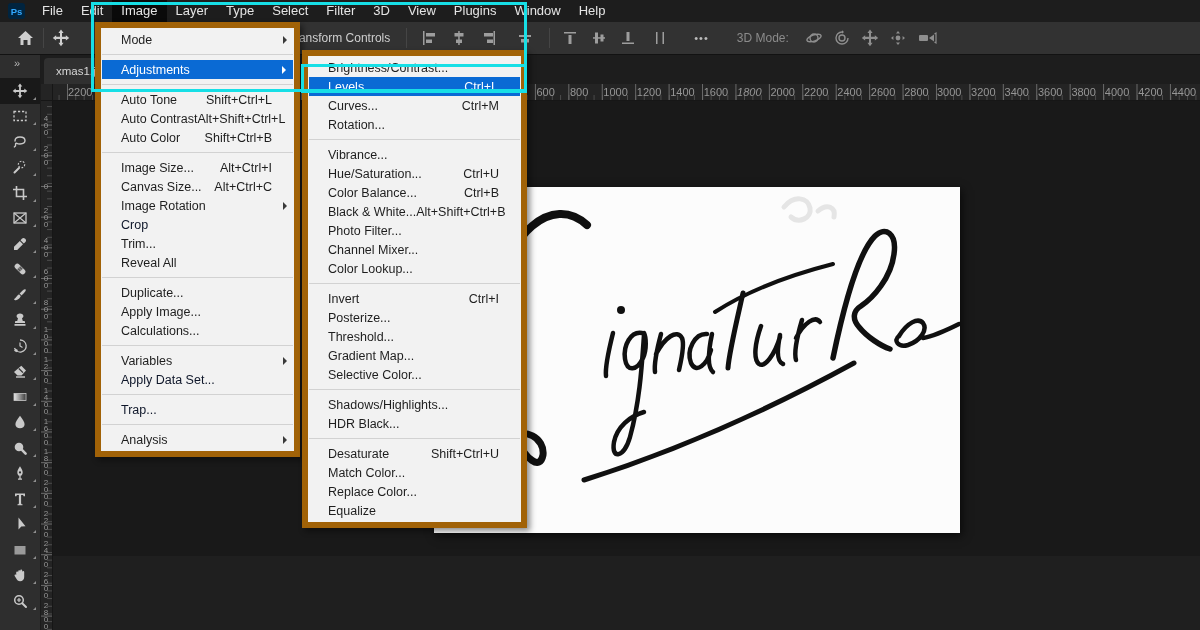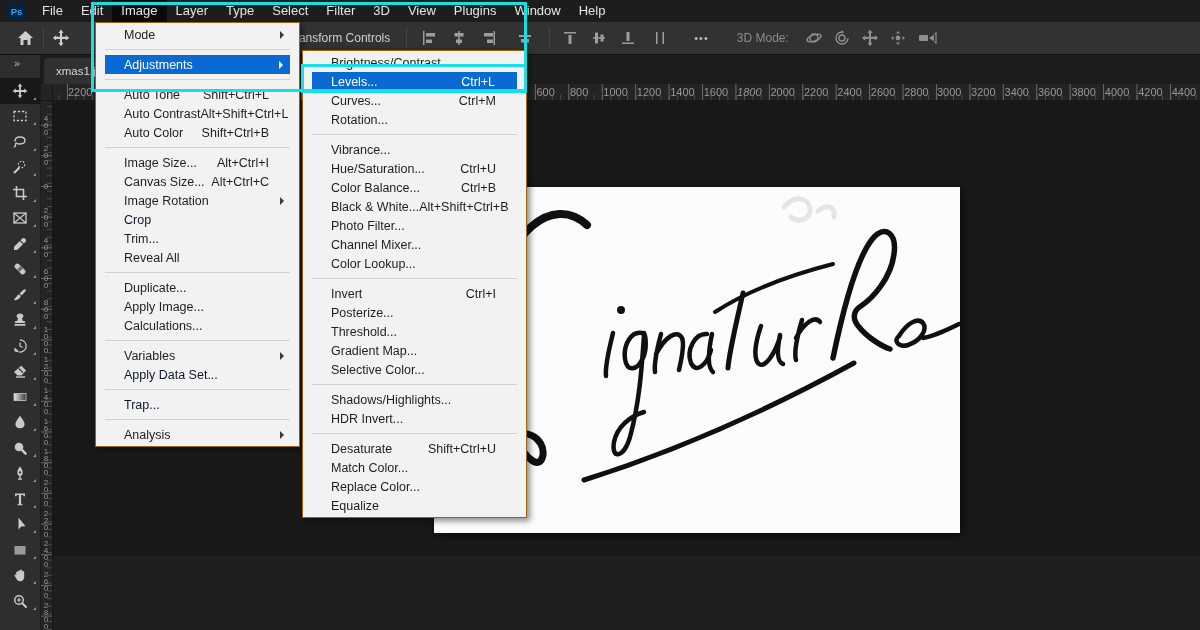--- a/index.html
+++ b/index.html
@@ -57,23 +57,23 @@
           background-repeat:repeat-y;}
   .vruler .vnum{position:absolute;left:2px;width:8px;font-size:8px;line-height:7px;color:#969696;
                 text-align:center;transform:translateY(-50%);}
   
   .pasteboard{position:absolute;left:52px;top:100px;width:1148px;height:530px;background:#191919;z-index:1;}
   .scroll-zone{position:absolute;left:0;top:456px;width:1148px;height:74px;background:#1f1f1f;}
   .doc-canvas{position:absolute;left:434px;top:187px;width:526px;height:346px;background:#fcfcfc;
               box-shadow:2px 3px 9px rgba(0,0,0,.65);z-index:2;}
   .doc-canvas svg{position:absolute;left:0;top:0;}
   
-  .menu{position:absolute;background:#f2f2f2;border:1px solid #a16207;
+  .menu{position:absolute;background:#f2f2f2;border:6px solid #a16207;
         box-shadow:3px 3px 6px rgba(0,0,0,.45);z-index:40;box-sizing:border-box;
-        padding:2px 8px;font-size:12.5px;color:#1e1e1e;}
+        padding:2px 0;font-size:12.5px;color:#1e1e1e;}
   .menu-row{display:flex;align-items:center;padding:0 8px 0 20px;position:relative;}
   .menu-row .lbl{flex:0 0 auto;}
   .menu-row .sc{margin-left:auto;padding-right:14px;}
   .menu-row.hl{background:#0a6ad4;color:#fff;margin:0 1px;padding-left:19px;}
   .menu-row.dis{color:#0f172a;}
   .menu-sep{height:1px;background:#d2d2d2;margin:5px 1px;}
   .arrow{position:absolute;right:7px;top:50%;transform:translateY(-50%);
          width:0;height:0;border-left:4px solid #3a3a3a;border-top:4px solid transparent;
          border-bottom:4px solid transparent;}
   .menu-row.hl .arrow{border-left-color:#fff;}
@@ -626,21 +626,21 @@
         <span class="lbl">Gradient Map...</span>
       </div>
       <div class="menu-row">
         <span class="lbl">Selective Color...</span>
       </div>
       <div class="menu-sep"></div>
       <div class="menu-row">
         <span class="lbl">Shadows/Highlights...</span>
       </div>
       <div class="menu-row">
-        <span class="lbl">HDR Invert...</span>
+        <span class="lbl">HDR Black...</span>
       </div>
       <div class="menu-sep"></div>
       <div class="menu-row">
         <span class="lbl">Desaturate</span>
         <span class="sc">Shift+Ctrl+U</span>
       </div>
       <div class="menu-row">
         <span class="lbl">Match Color...</span>
       </div>
       <div class="menu-row">

